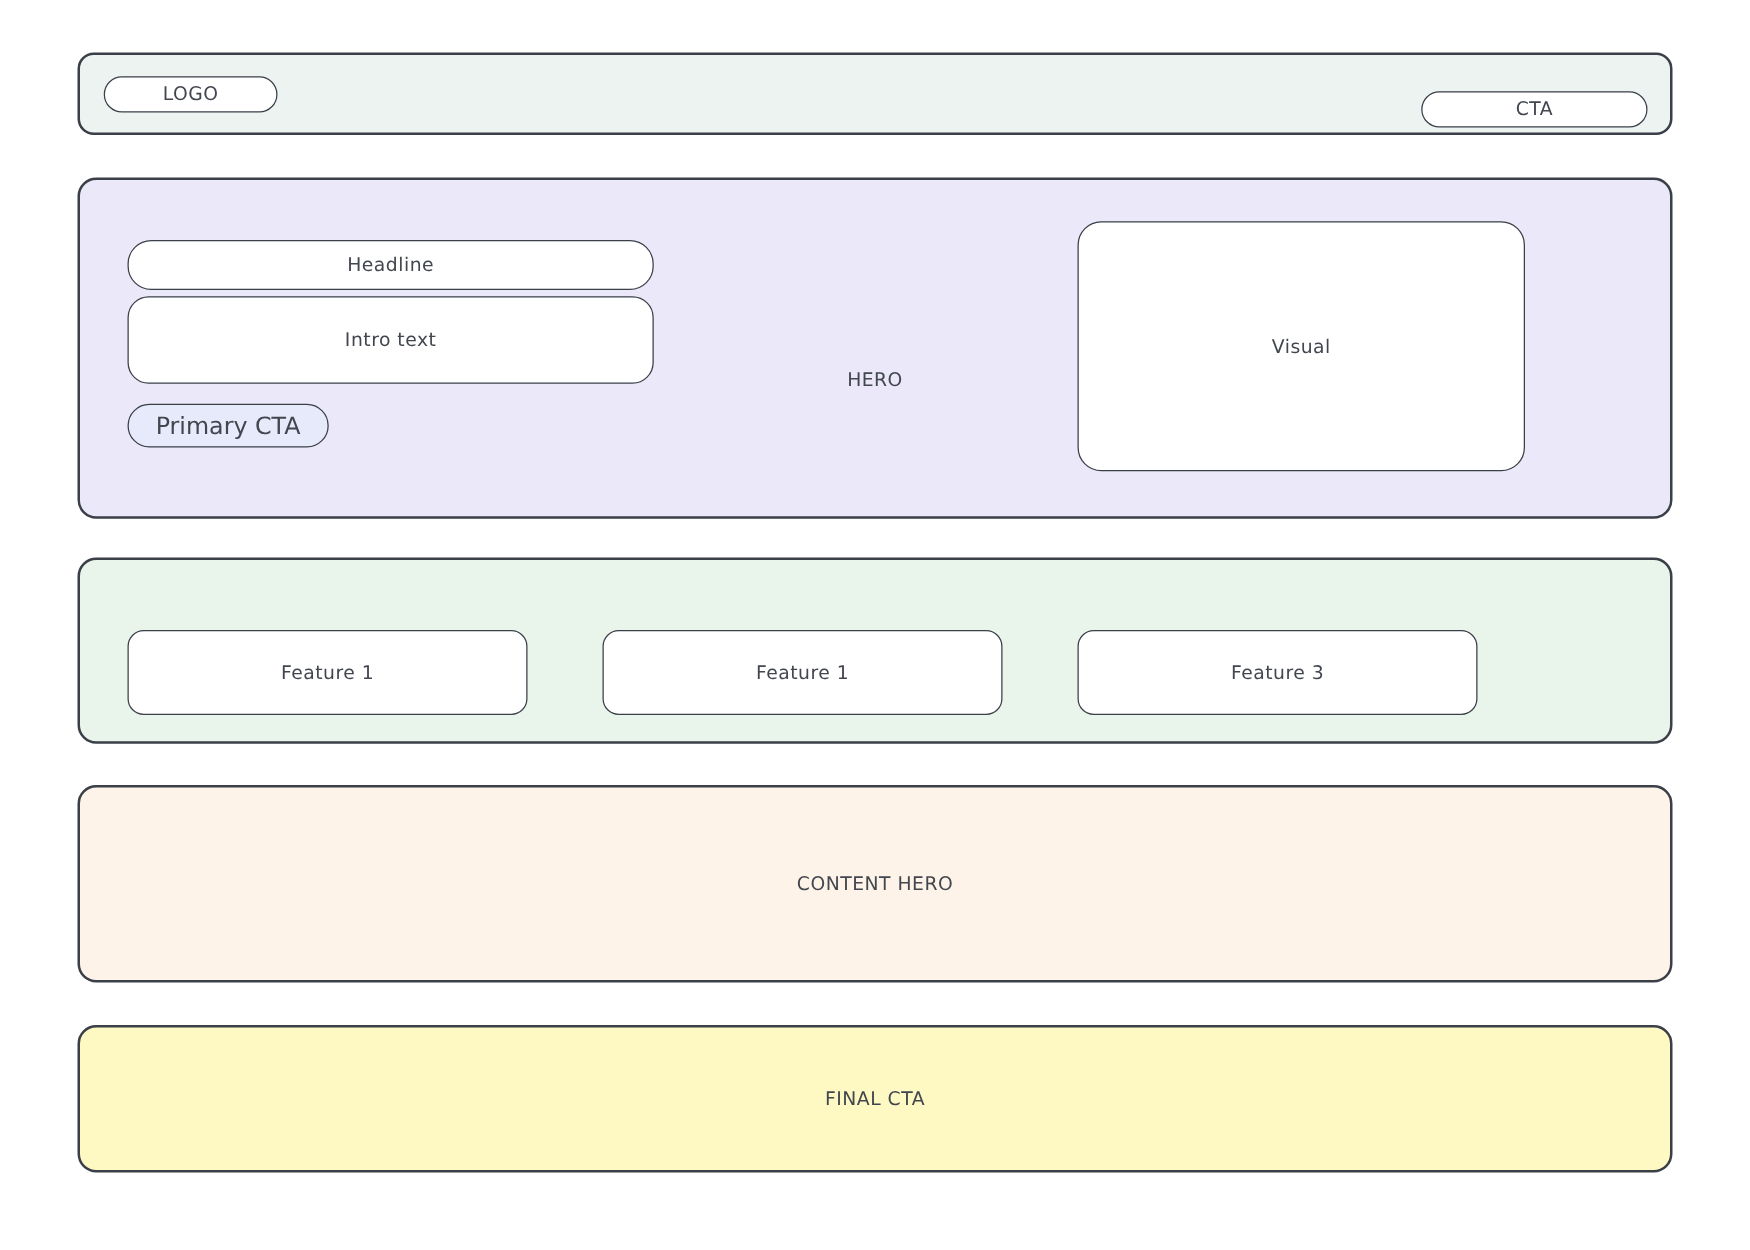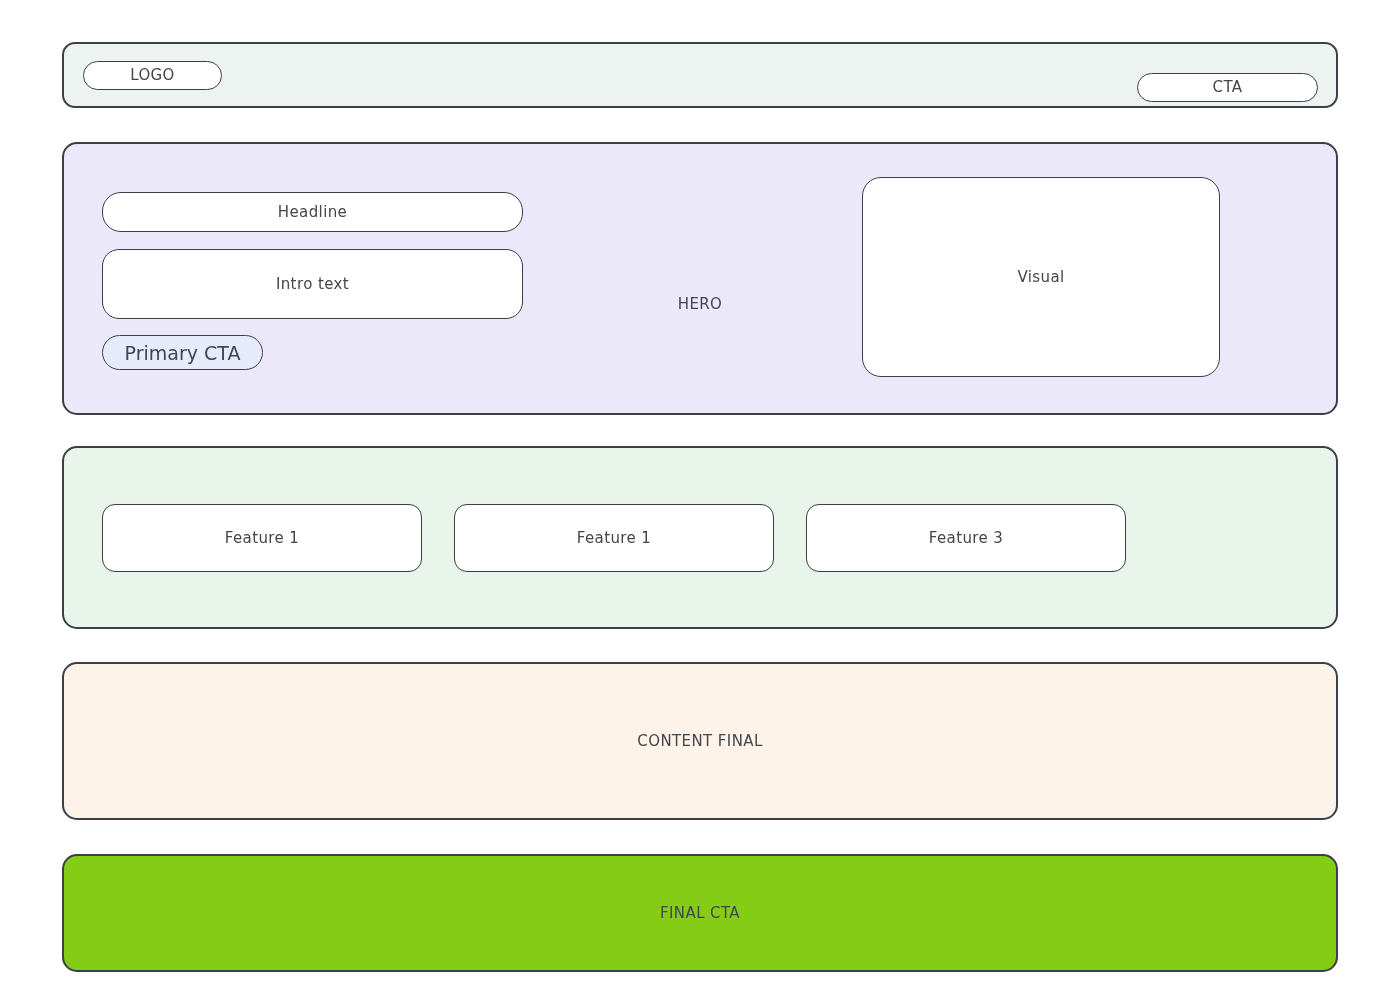--- a/index.html
+++ b/index.html
@@ -62,21 +62,21 @@
   }
   .headline-box {
     width: 421px; height: 40px;
     background: #ffffff;
     border: 1.7px solid #3a3f48;
     border-radius: 19px;
     display: flex; align-items: center; justify-content: center;
   }
   .intro-box {
     width: 421px; height: 70px;
-    margin-top: 17px;
+    margin-top: 5px;
     background: #ffffff;
     border: 1.7px solid #3a3f48;
     border-radius: 17px;
     display: flex; align-items: center; justify-content: center;
   }
   .primary-cta {
     width: 161px; height: 35px;
     margin-top: 16px;
     background: #e6eafa;
     border: 1.7px solid #3a3f48;
@@ -97,27 +97,27 @@
     right: 116px; top: 33px;
     width: 358px; height: 200px;
     background: #ffffff;
     border: 1.8px solid #3a3f48;
     border-radius: 19px;
     display: flex; align-items: center; justify-content: center;
   }
 
   
   .features {
-    height: 183px;
+    height: 149px;
     margin-bottom: 33px;
     background: #e9f4eb;
     border-radius: 15px;
     padding: 56px 0 0 38px;
     display: flex;
-    gap: 32px;
+    gap: 60px;
     align-items: flex-start;
   }
   .feature-card {
     width: 320px; height: 68px;
     background: #ffffff;
     border: 1.7px solid #3a3f48;
     border-radius: 13px;
     display: flex; align-items: center; justify-content: center;
   }
 
@@ -126,21 +126,21 @@
     height: 158px;
     margin-bottom: 34px;
     background: #fdf3e8;
     border-radius: 15px;
     display: flex; align-items: center; justify-content: center;
   }
 
   
   .final-cta {
     height: 118px;
-    background: #84cc16;
+    background: #fef9c3;
     border-radius: 15px;
     display: flex; align-items: center; justify-content: center;
   }
 </style>
 </head>
 <body>
 
 <div class="page">
 
   <div class="section header-bar">
@@ -176,20 +176,20 @@
     </div>
     <div class="feature-card">
       <span class="label-text">Feature 1</span>
     </div>
     <div class="feature-card">
       <span class="label-text">Feature 3</span>
     </div>
   </div>
 
   <div class="section content-block">
-    <span class="label-text">CONTENT FINAL</span>
+    <span class="label-text">CONTENT HERO</span>
   </div>
 
   <div class="section final-cta">
     <span class="label-text">FINAL CTA</span>
   </div>
 
 </div>
 
 </body></html>

